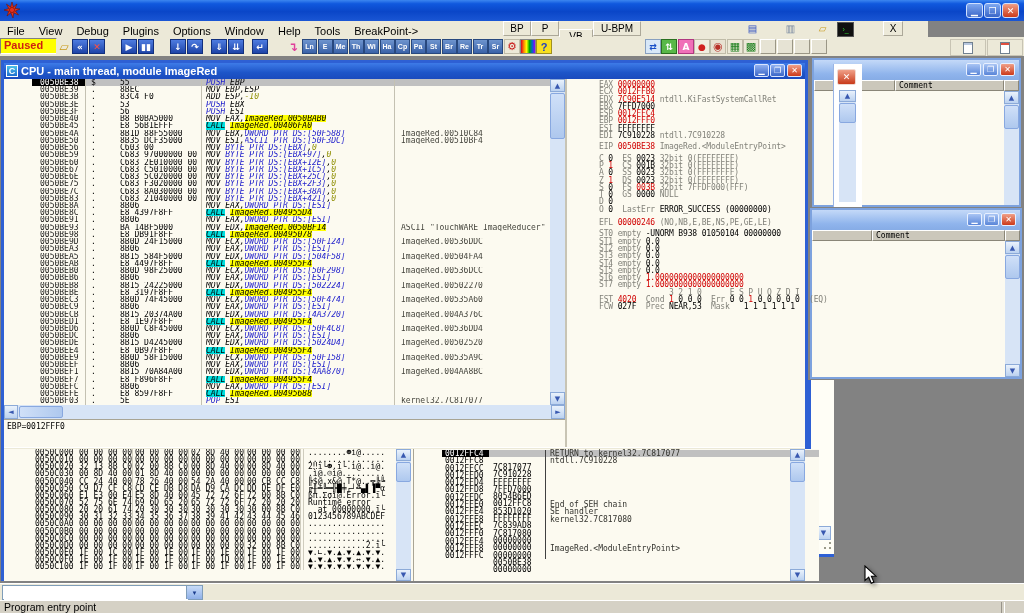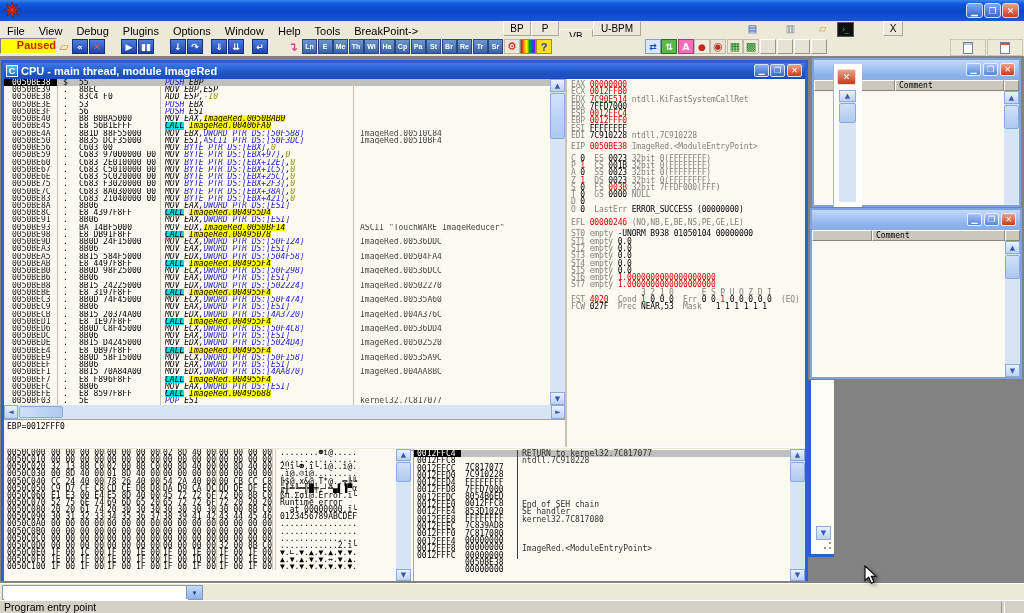--- a/index.html
+++ b/index.html
@@ -1,36 +1,36 @@
 <!DOCTYPE html>
 <html><head>
 <meta charset="utf-8">
 <style>
   html,body{margin:0;padding:0;width:1024px;height:613px;overflow:hidden;
     font-family:"Liberation Sans",sans-serif;background:#828282;position:relative;}
-  .mono{font-family:"DejaVu Sans Mono",monospace;font-size:8px;}
+  .mono{font-family:"DejaVu Sans Mono",monospace;font-size:8px;padding-left:28px;}
 
   
   #titlebar{position:absolute;left:0;top:0;width:1024px;height:21px;
     background:linear-gradient(180deg,#3C86F0 0%,#1058DE 18%,#0A46C8 55%,#1A56D4 100%);}
   #app-icon{position:absolute;left:4px;top:2px;width:16px;height:16px;}
   .capbtn{position:absolute;top:3px;width:17px;height:15px;border-radius:3px;
     display:flex;align-items:center;justify-content:center;color:#fff;
     font:bold 9px "DejaVu Sans",sans-serif;
     background:linear-gradient(#7FA8F0,#3A66C8);border:1px solid #CFE0FF;box-sizing:border-box;}
   .capbtn.close{background:linear-gradient(#F0A088,#CC3A1A);}
-  #menubar{position:absolute;left:0;top:21px;width:1024px;height:16px;background:#ECE9D8;border-bottom:1px solid #D8D4C4;}
+  #menubar{position:absolute;left:0;top:21px;width:928px;height:16px;background:#ECE9D8;border-bottom:1px solid #D8D4C4;}
   .menu-item{display:inline-block;padding:1px 7px 0 7px;font-size:11px;color:#000;height:15px;box-sizing:border-box;}
   #pluginstrip{position:absolute;left:503px;top:0;height:16px;}
   .pbtn{position:absolute;top:0;height:15px;border:1px solid #ACA899;border-left-color:#fff;border-top-color:#fff;
     background:#ECE9D8;font-size:10px;text-align:center;padding-top:1px;box-sizing:border-box;color:#000;}
   .mini-ico{position:absolute;top:1px;width:15px;height:13px;display:flex;align-items:center;justify-content:center;
     font-size:10px;}
   
-  #toolbar{position:absolute;left:0;top:37px;width:1024px;height:19px;background:#ECE9D8;border-bottom:1px solid #1A50C8;text-align:right;}
+  #toolbar{position:absolute;left:0;top:37px;width:1024px;height:19px;background:#ECE9D8;border-bottom:1px solid #1A50C8;}
   #paused{position:absolute;left:0;top:1px;width:57px;height:16px;background:#FFFF00;
     border:1px solid #808080;border-right-color:#fff;border-bottom-color:#fff;box-sizing:border-box;
     font:bold 11px "Liberation Sans",sans-serif;color:#D02010;padding-left:3px;}
   .tbico{position:absolute;top:2px;width:16px;height:15px;display:flex;align-items:center;justify-content:center;
     font:bold 9px "DejaVu Sans",sans-serif;box-sizing:border-box;background:#ECE9D8;color:#333;}
   .ic-blue{background:linear-gradient(#4E7CE0,#1E44A8);color:#fff;border:1px solid #12307E;}
   .ic-redglyph{color:#FF5040;}
   .ic-open{color:#C89818;font-size:12px;}
   .ic-pink{color:#E0409A;font-size:12px;}
   .ic-letter{background:linear-gradient(#6E94CE,#3A62A8);color:#fff;border:1px solid #28487E;
@@ -68,21 +68,21 @@
     background:linear-gradient(#8FB0F0,#3A66C8);border:1px solid #D8E4FF;box-sizing:border-box;}
   .cpubtn.close{background:linear-gradient(#F0A088,#CC3A1A);}
   #cpu-content{position:absolute;left:0;top:16px;width:801px;height:502px;background:#FCFAF0;}
 
   
   #disasm{position:absolute;left:0;top:0;width:546px;height:326px;overflow:hidden;background:#FCFAF0;}
   .drow{height:7.24px;line-height:7.5px;white-space:pre;display:flex;}
   .drow span{display:inline-block;overflow:hidden;}
   .da{width:45px;padding-left:8px;border-right:1px solid #C4C1B2;color:#1a1a18;}
   .dm{width:16px;padding-left:5px;color:#000;}
-  .dh{width:81px;color:#000;}
+  .dh{width:81px;color:#000;margin-left:13px;}
   .di{width:188px;padding-left:4px;border-left:1px solid #C4C1B2;font-style:italic;}
   .dc{flex:1;padding-left:6px;border-left:1px solid #C4C1B2;color:#46463E;}
   .drow.sel{background:#C0C0C0;}
   .drow.sel .da{background:#000;color:#fff;}
   .t-k{color:#000;} .t-b{color:#2222CC;} .t-o{color:#8E8E00;}
   .t-y{background:#FFFF00;color:#000;} .t-c{background:#00DEDE;color:#000;}
   .t-g{color:#82827A;} .t-r{color:#D00000;} .t-n{color:#82827A;}
 
   
   .sb{background:#D7E4F6;}

